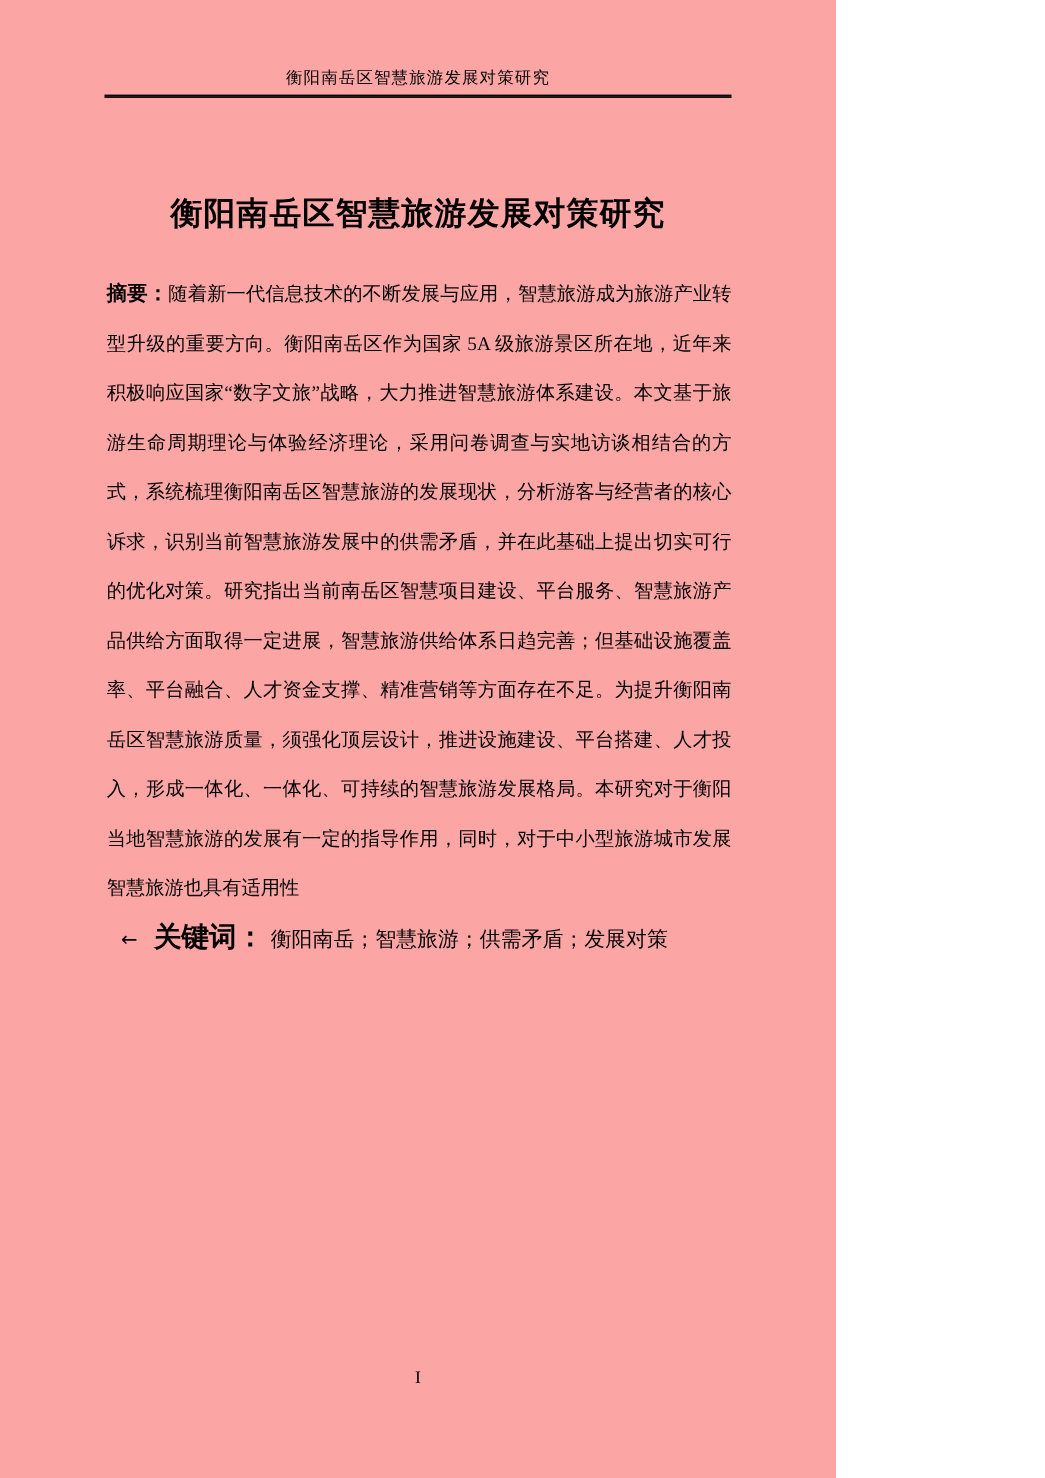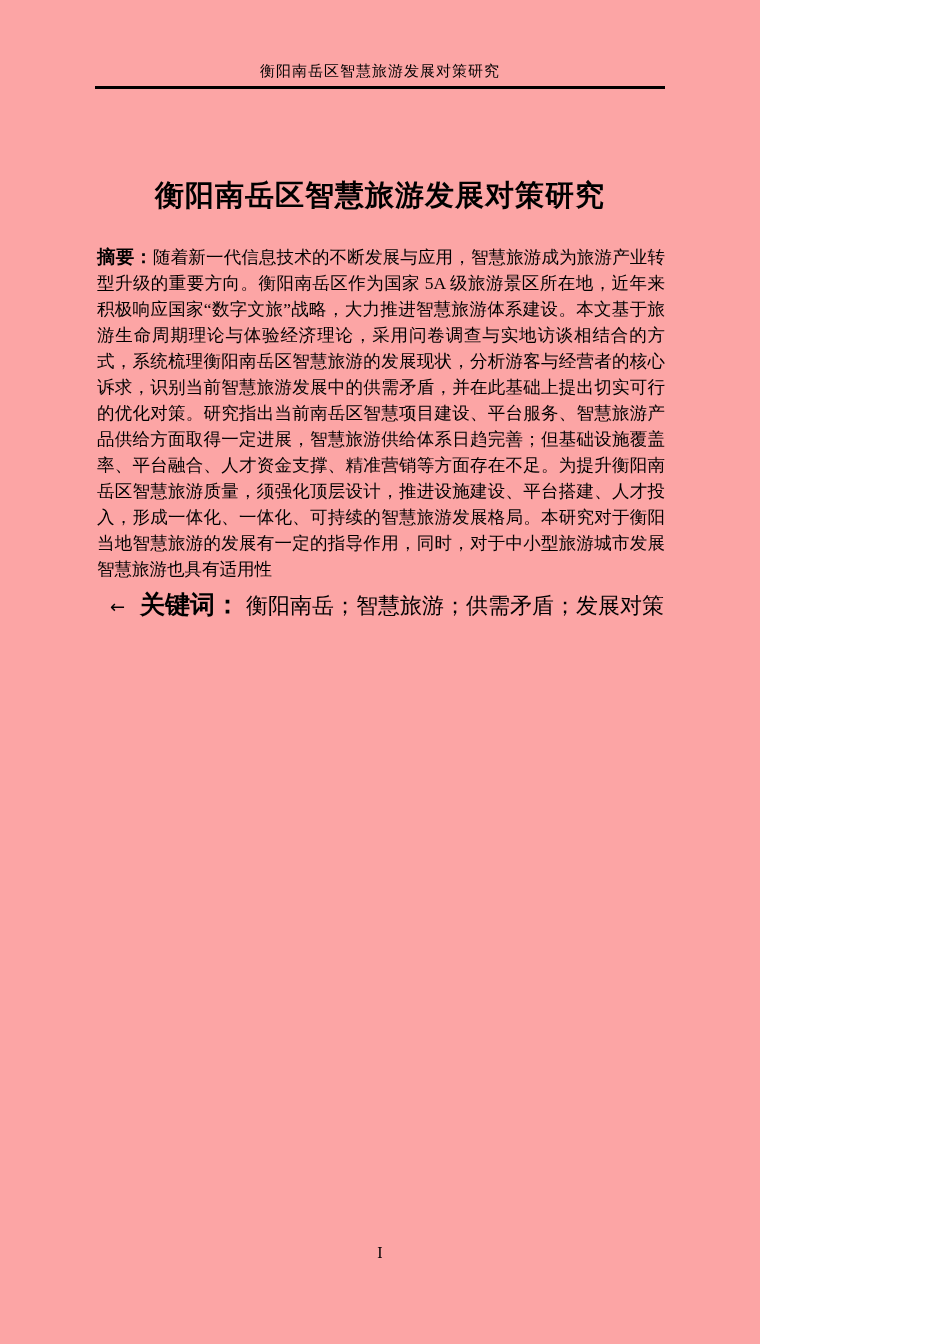--- a/index.html
+++ b/index.html
@@ -37,21 +37,21 @@
     text-align: center;
     font-family: "Liberation Sans", sans-serif;
     font-weight: 700;
     font-size: 29px;
     line-height: 32px;
     letter-spacing: 1px;
   }
   .abstract {
     margin: 33px 95px 0 97px;
     font-size: 17.5px;
-    line-height: 26px;
+    line-height: 45px;
     text-align: justify;
     text-align-last: left;
     font-family: "Liberation Serif", serif;
   }
   .abstract-label {
     font-family: "Liberation Sans", sans-serif;
     font-weight: 700;
     font-size: 18.5px;
   }
   .keywords {
@@ -67,21 +67,21 @@
     display: inline-block;
   }
   .kw-label {
     font-family: "Liberation Sans", sans-serif;
     font-weight: 700;
     font-size: 25px;
     margin-right: 6px;
   }
   .kw-text {
     font-family: "Liberation Serif", serif;
-    font-size: 22px;
+    font-size: 19px;
   }
   .page-number {
     position: absolute;
     left: 0; right: 0;
     top: 1244px;
     text-align: center;
     font-family: "Liberation Serif", serif;
     font-size: 16px;
   }
 </style>

